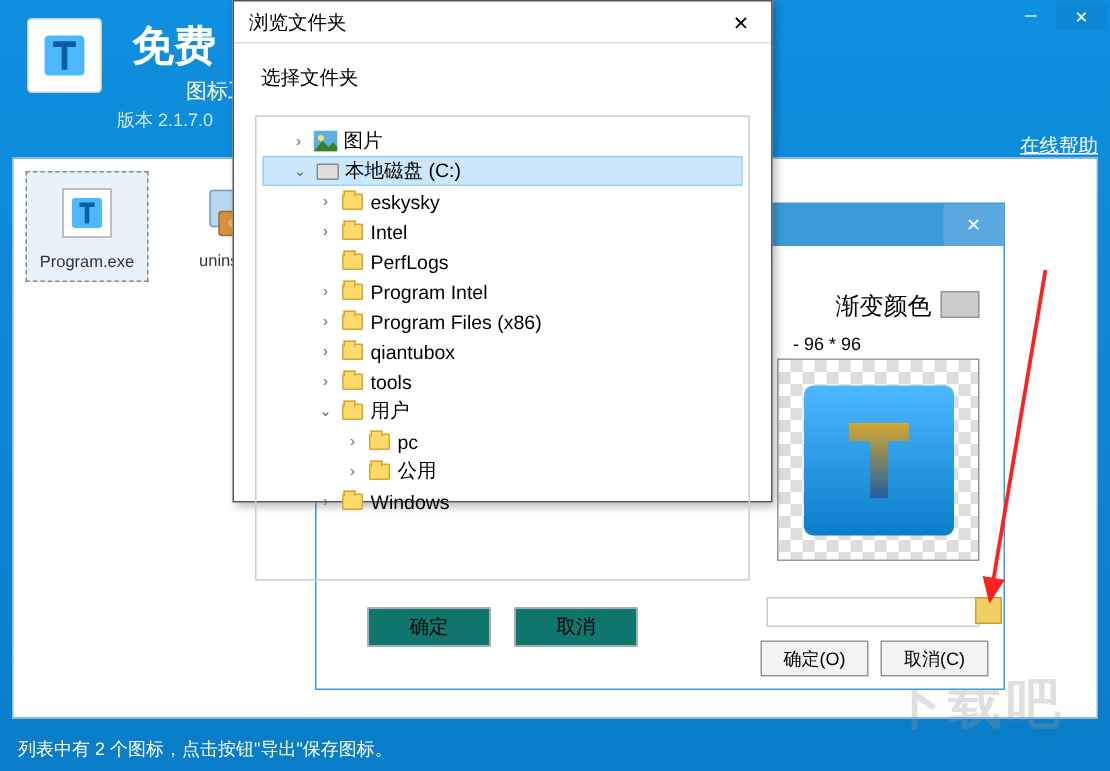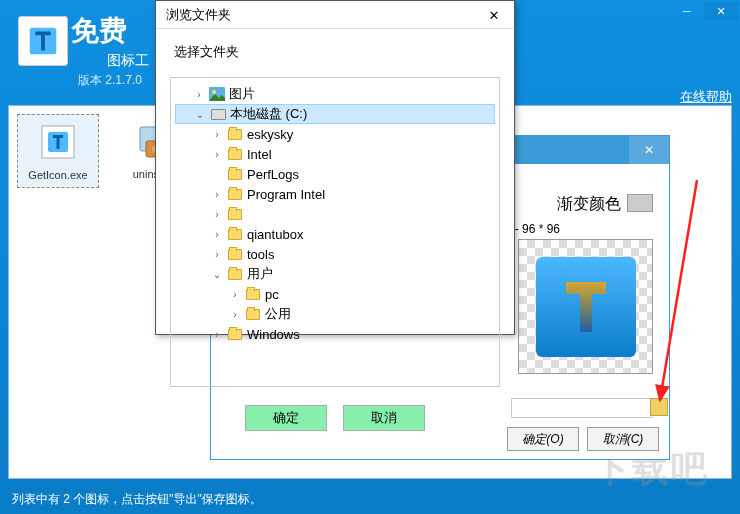--- a/index.html
+++ b/index.html
@@ -3,21 +3,21 @@
 <meta charset="utf-8">
 <style>
 * { box-sizing: border-box; margin: 0; padding: 0; font-family: "Microsoft YaHei", sans-serif; }
 body { width: 740px; height: 514px; background: #f0f0f0; position: relative; overflow: hidden; }
 
 .main-window { position: absolute; top: 0; left: 0; width: 740px; height: 514px; background: linear-gradient(#0f8fe0, #0a7dc9); }
 .title-bar { height: 85px; position: relative; color: white; }
 .win-buttons { position: absolute; top: 2px; right: 2px; display: flex; }
 .win-btn { width: 34px; height: 18px; display: flex; align-items: center; justify-content: center; font-size: 11px; cursor: pointer; }
 .win-btn.close { background: rgba(0,0,0,0.05); }
-.logo-area { position: absolute; top: 12px; left: 18px; display: flex; align-items: center; gap: 3px; }
+.logo-area { position: absolute; top: 12px; left: 18px; display: flex; align-items: flex-start; gap: 20px; }
 .logo-icon { width: 50px; height: 50px; background: white; border: 1px solid #ccc; border-radius: 3px; display: flex; align-items: center; justify-content: center; }
 .logo-icon svg { width: 38px; height: 38px; }
 .logo-text { font-size: 28px; font-weight: bold; }
 .logo-sub { font-size: 14px; margin-top: 2px; margin-left: 36px; }
 .version { position: absolute; top: 72px; left: 78px; font-size: 12px; color: #d0e8f8; }
 .help-link { position: absolute; top: 88px; right: 8px; font-size: 13px; color: white; text-decoration: underline; cursor: pointer; }
 
 .content-area { position: absolute; top: 105px; left: 8px; right: 8px; bottom: 35px; background: white; border: 1px solid #8ab8d8; }
 .file-list { position: absolute; top: 8px; left: 8px; display: flex; gap: 12px; }
 .file-item { width: 82px; text-align: center; cursor: pointer; padding: 6px 2px; }
@@ -28,42 +28,42 @@
 .status-bar { position: absolute; bottom: 0; left: 0; right: 0; height: 30px; background: #0a7dc9; color: white; font-size: 12px; padding: 7px 12px; }
 
 .watermark { position: absolute; bottom: 20px; right: 30px; font-size: 36px; color: rgba(150,150,150,0.3); font-weight: bold; letter-spacing: 3px; pointer-events: none; }
 
 .sub-dialog { position: absolute; top: 135px; left: 210px; width: 460px; height: 325px; background: white; border: 1px solid #3a9bd8; }
 .sub-title { height: 28px; background: #3a9bd8; color: white; font-size: 12px; display: flex; align-items: center; padding-left: 10px; position: relative; }
 .sub-close { position: absolute; right: 0; top: 0; width: 40px; height: 28px; background: #5aa8de; display: flex; align-items: center; justify-content: center; cursor: pointer; color: white; }
 .sub-body { padding: 10px; position: relative; height: calc(100% - 28px); }
 .gradient-row { position: absolute; top: 30px; right: 16px; display: flex; align-items: flex-start; gap: 6px; font-size: 16px; }
 .color-swatch { width: 26px; height: 18px; background: #ccc; border: 1px solid #999; }
-.size-label { position: absolute; top: 58px; right: 109px; font-size: 12px; }
+.size-label { position: absolute; top: 58px; right: 95px; font-size: 12px; }
 .preview-box { position: absolute; top: 75px; right: 16px; width: 135px; height: 135px; border: 1px solid #999; background-image: linear-gradient(45deg,#ddd 25%,transparent 25%),linear-gradient(-45deg,#ddd 25%,transparent 25%),linear-gradient(45deg,transparent 75%,#ddd 75%),linear-gradient(-45deg,transparent 75%,#ddd 75%); background-size: 16px 16px; background-position: 0 0,0 8px,8px -8px,-8px 0; display: flex; align-items: center; justify-content: center; }
 .preview-inner { width: 100px; height: 100px; background: linear-gradient(#4db8ff,#0a7dc9); border-radius: 6px; display: flex; align-items: center; justify-content: center; }
 .text-input { position: absolute; top: 234px; right: 16px; left: 300px; height: 20px; border: 1px solid #ccc; }
 .folder-btn { position: absolute; top: 234px; right: 1px; width: 18px; height: 18px; background: #f0d060; border: 1px solid #c0a040; cursor: pointer; }
 .sub-btns { position: absolute; bottom: 8px; right: 10px; display: flex; gap: 8px; }
-.dlg-btn { width: 72px; height: 24px; background: #f3f3f3; border: 1px solid #999; font-size: 12px; cursor: pointer; display: flex; align-items: center; justify-content: center; font-style: italic; }
+.dlg-btn { width: 72px; height: 24px; background: #f3f3f3; border: 1px solid #999; font-size: 12px; cursor: pointer; display: flex; align-items: center; justify-content: center; }
 
 .browse-dialog { position: absolute; top: 0; left: 155px; width: 360px; height: 335px; background: white; border: 1px solid #555; box-shadow: 2px 2px 6px rgba(0,0,0,0.3); }
 .browse-title { height: 28px; display: flex; align-items: center; padding-left: 10px; font-size: 13px; border-bottom: 1px solid #ddd; position: relative; }
 .browse-close { position: absolute; right: 0; top: 0; width: 40px; height: 28px; display: flex; align-items: center; justify-content: center; cursor: pointer; }
 .browse-label { padding: 14px 18px 8px; font-size: 13px; }
 .tree-container { margin: 8px 14px; height: 310px; border: 1px solid #ccc; overflow-y: auto; padding: 6px 4px; font-size: 13px; }
 .tree-row { display: flex; align-items: center; height: 20px; gap: 4px; cursor: pointer; padding-right: 6px; }
 .tree-row.selected { background: #cce8ff; border: 1px solid #99d1ff; }
 .chev { width: 12px; display: inline-flex; justify-content: center; color: #666; font-size: 10px; }
 .tree-icon { width: 16px; height: 16px; display: inline-flex; align-items: center; justify-content: center; }
 .folder-ic { width: 14px; height: 11px; background: #ffd969; border: 1px solid #d4a830; border-radius: 1px; position: relative; }
 .folder-ic::before { content: ''; position: absolute; top: -3px; left: 0; width: 6px; height: 3px; background: #ffd969; border: 1px solid #d4a830; border-bottom: none; }
 .disk-ic { width: 15px; height: 11px; background: #ddd; border: 1px solid #888; border-radius: 1px; }
 .browse-btns { display: flex; justify-content: center; gap: 16px; padding: 10px; }
-.browse-btn { width: 82px; height: 26px; background: #86efac; border: 1px solid #adadad; font-size: 13px; cursor: pointer; display: flex; align-items: center; justify-content: center; }
+.browse-btn { width: 82px; height: 26px; background: #0f766e; border: 1px solid #adadad; font-size: 13px; cursor: pointer; display: flex; align-items: center; justify-content: center; }
 
 .arrow-annotation { position: absolute; top: 175px; right: 38px; pointer-events: none; }
 </style>
 </head>
 <body>
 
 <div class="main-window">
   <div class="title-bar">
     <div class="win-buttons">
       <div class="win-btn">─</div>
@@ -88,21 +88,21 @@
   <div class="content-area">
     <div class="file-list">
       <div class="file-item selected">
         <div class="file-icon">
           <svg width="40" height="40" viewBox="0 0 40 40">
               <rect x="4" y="4" width="32" height="32" fill="white" stroke="#aaa"></rect>
               <rect x="10" y="10" width="20" height="20" fill="#4db8ff" rx="2"></rect>
               <path d="M15 13 h10 v3 h-3.5 v11 h-3 v-11 h-3.5 z" fill="#0a5f9e"></path>
             </svg>
         </div>
-        <div class="file-name">GetIcon.exe</div>
+        <div class="file-name">Program.exe</div>
       </div>
       <div class="file-item">
         <div class="file-icon">
           <svg width="40" height="40" viewBox="0 0 40 40">
               <rect x="8" y="6" width="18" height="24" fill="#b8d8f0" stroke="#6a9cc4" rx="2"></rect>
               <rect x="14" y="20" width="18" height="16" fill="#d89040" stroke="#a86820" rx="2"></rect>
               <circle cx="23" cy="28" r="3" fill="#f0b060"></circle>
             </svg>
         </div>
         <div class="file-name">unins00</div>
@@ -206,20 +206,21 @@
         <span class="tree-icon">
           <span class="folder-ic"></span>
         </span>
         <span>Program Intel</span>
       </div>
       <div class="tree-row" style="padding-left: 36px;">
         <span class="chev">›</span>
         <span class="tree-icon">
           <span class="folder-ic"></span>
         </span>
+        <span>Program Files (x86)</span>
       </div>
       <div class="tree-row" style="padding-left: 36px;">
         <span class="chev">›</span>
         <span class="tree-icon">
           <span class="folder-ic"></span>
         </span>
         <span>qiantubox</span>
       </div>
       <div class="tree-row" style="padding-left: 36px;">
         <span class="chev">›</span>

